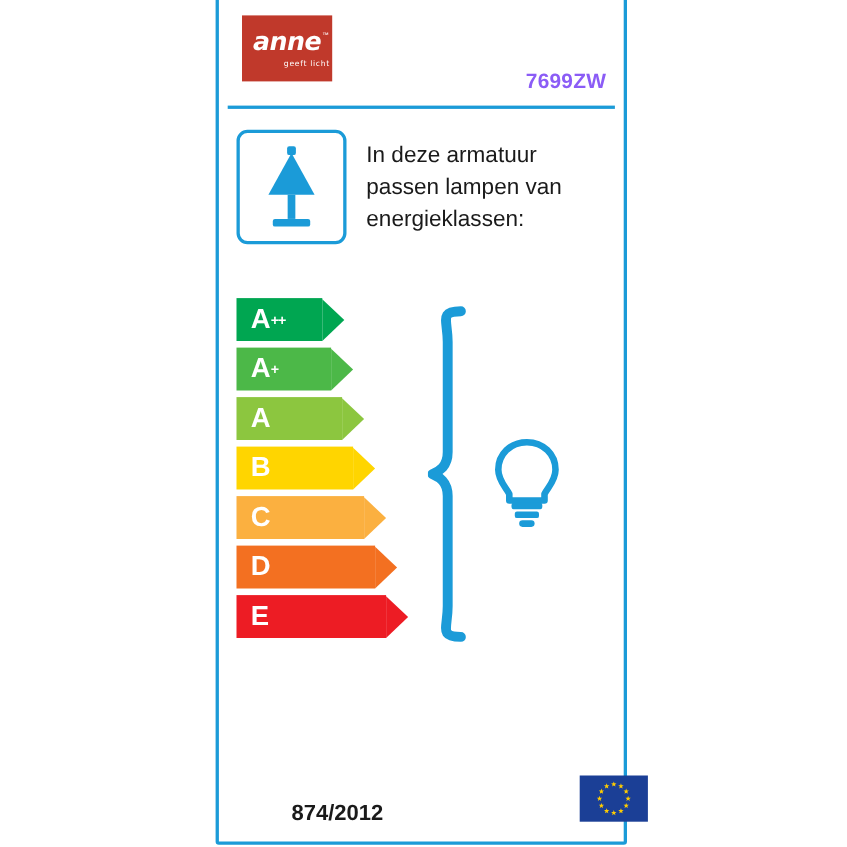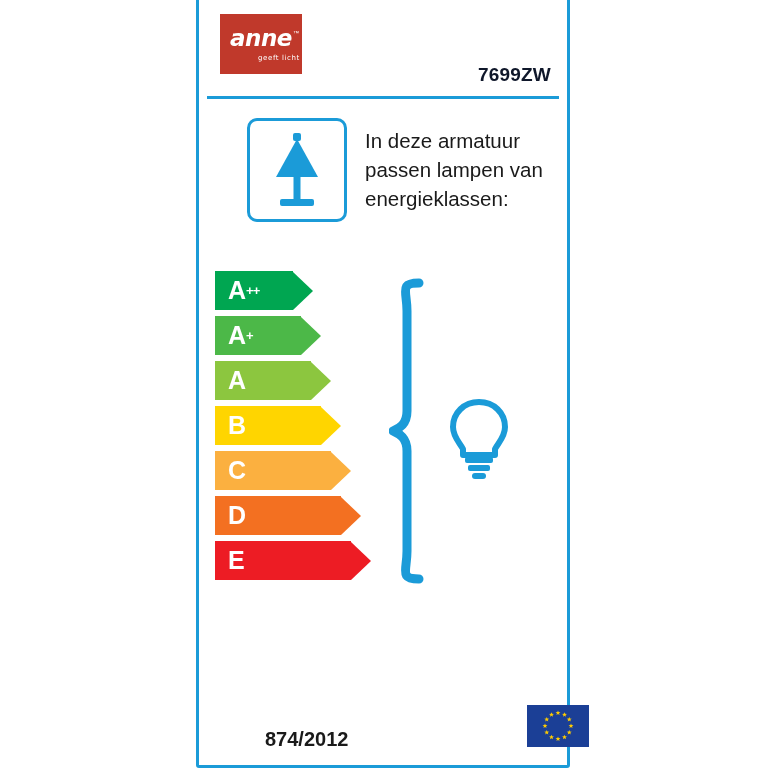--- a/index.html
+++ b/index.html
@@ -69,40 +69,39 @@
     top: 16px;
     color: #ffffff;
     font-size: 6px;
   }
   #model-code {
     position: absolute;
     right: 16px;
     top: 65px;
     font-size: 19px;
     font-weight: bold;
-    color: #0f172a;
+    color: #8b5cf6;
     letter-spacing: 0.2px;
   }
   #header-rule {
     position: absolute;
     left: 8px;
     right: 8px;
     top: 97px;
     height: 3px;
     background: #1b9bd8;
   }
 
   
   #statement {
     position: absolute;
     left: 16px;
     top: 119px;
     right: 4px;
     height: 110px;
-    margin-left: 32px;
   }
   #lamp-icon-box {
     position: absolute;
     left: 0;
     top: 0;
     width: 100px;
     height: 104px;
     border: 3px solid #1b9bd8;
     border-radius: 10px;
     box-sizing: border-box;

